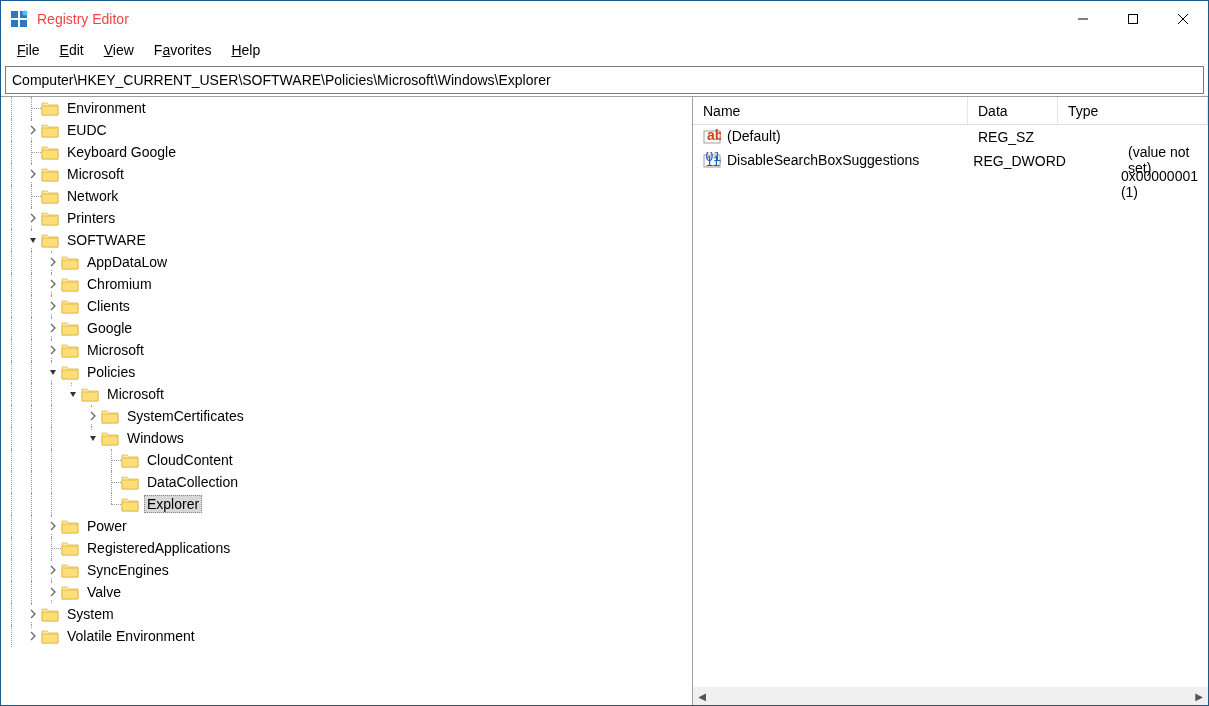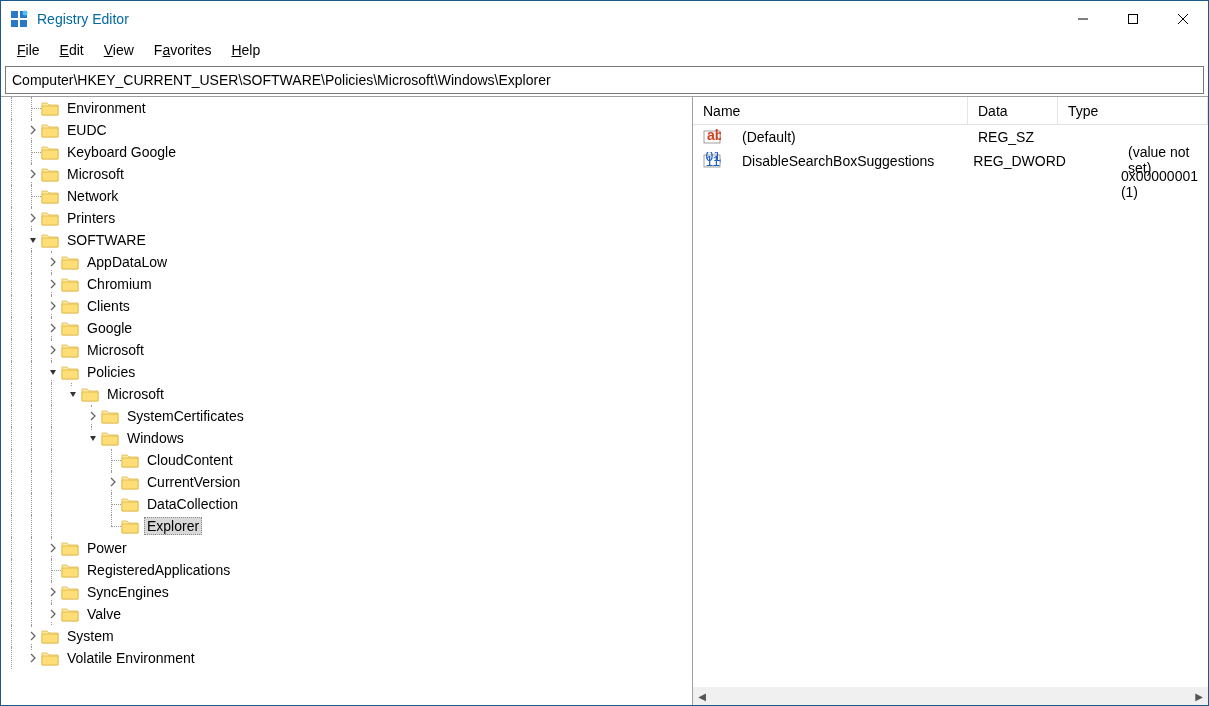--- a/index.html
+++ b/index.html
@@ -35,21 +35,21 @@
       height: 20px;
       margin-right: 8px;
       display: flex;
       align-items: center;
       justify-content: center;
     }
     
     .title-bar .title-text {
       flex: 1;
       font-size: 14px;
-      color: #0369a1;
+      color: #ef4444;
     }
     
     .window-controls {
       display: flex;
     }
     
     .window-btn {
       width: 50px;
       height: 35px;
       display: flex;
@@ -202,22 +202,20 @@
       display: flex;
       height: 24px;
       align-items: center;
       cursor: pointer;
     }
     
     .value-cell {
       padding: 2px 10px;
       font-size: 14px;
       display: flex;
-      align-items: center;
-      gap: 15px;
     }
     
     .value-cell.name-cell { width: 275px; }
     .value-cell.type-cell { width: 150px; }
     .value-cell.data-cell { flex: 1; margin-top: 46px; }
     
     .reg-icon {
       width: 18px;
       height: 18px;
       margin-right: 6px;
@@ -594,38 +592,20 @@
   </svg></span>
         <span class="node-label">CloudContent</span>
       </div>
       <div class="tree-node">
         <span class="indent-unit line"></span>
         <span class="indent-unit line"></span>
         <span class="indent-unit line"></span>
         <span class="indent-unit"></span>
         <span class="indent-unit"></span>
         <span class="indent-unit tee"></span>
-        <span class="tree-expander" style="margin-left:-16px;z-index:2;background:#fff;position:relative;">
-          <svg width="10" height="10" viewBox="0 0 10 10">
-            <path d="M3 1 L7 5 L3 9" fill="none" stroke="#666" stroke-width="1.3"></path>
-          </svg>
-        </span>
-        <span class="folder-icon"><svg width="18" height="15" viewBox="0 0 18 15">
-    <path d="M1 2 L6 2 L8 4 L17 4 L17 14 L1 14 Z" fill="#ffe9a2" stroke="#d9b23a" stroke-width="0.7"></path>
-    <path d="M1 5 L17 5 L17 14 L1 14 Z" fill="#ffdd77" stroke="#d9b23a" stroke-width="0.7"></path>
-  </svg></span>
-        <span class="node-label">CurrentVersion</span>
-      </div>
-      <div class="tree-node">
-        <span class="indent-unit line"></span>
-        <span class="indent-unit line"></span>
-        <span class="indent-unit line"></span>
-        <span class="indent-unit"></span>
-        <span class="indent-unit"></span>
-        <span class="indent-unit tee"></span>
         <span class="tree-expander empty" style="margin-left:-16px;z-index:2;background:#fff;position:relative;"></span>
         <span class="folder-icon"><svg width="18" height="15" viewBox="0 0 18 15">
     <path d="M1 2 L6 2 L8 4 L17 4 L17 14 L1 14 Z" fill="#ffe9a2" stroke="#d9b23a" stroke-width="0.7"></path>
     <path d="M1 5 L17 5 L17 14 L1 14 Z" fill="#ffdd77" stroke="#d9b23a" stroke-width="0.7"></path>
   </svg></span>
         <span class="node-label">DataCollection</span>
       </div>
       <div class="tree-node">
         <span class="indent-unit line"></span>
         <span class="indent-unit line"></span>

